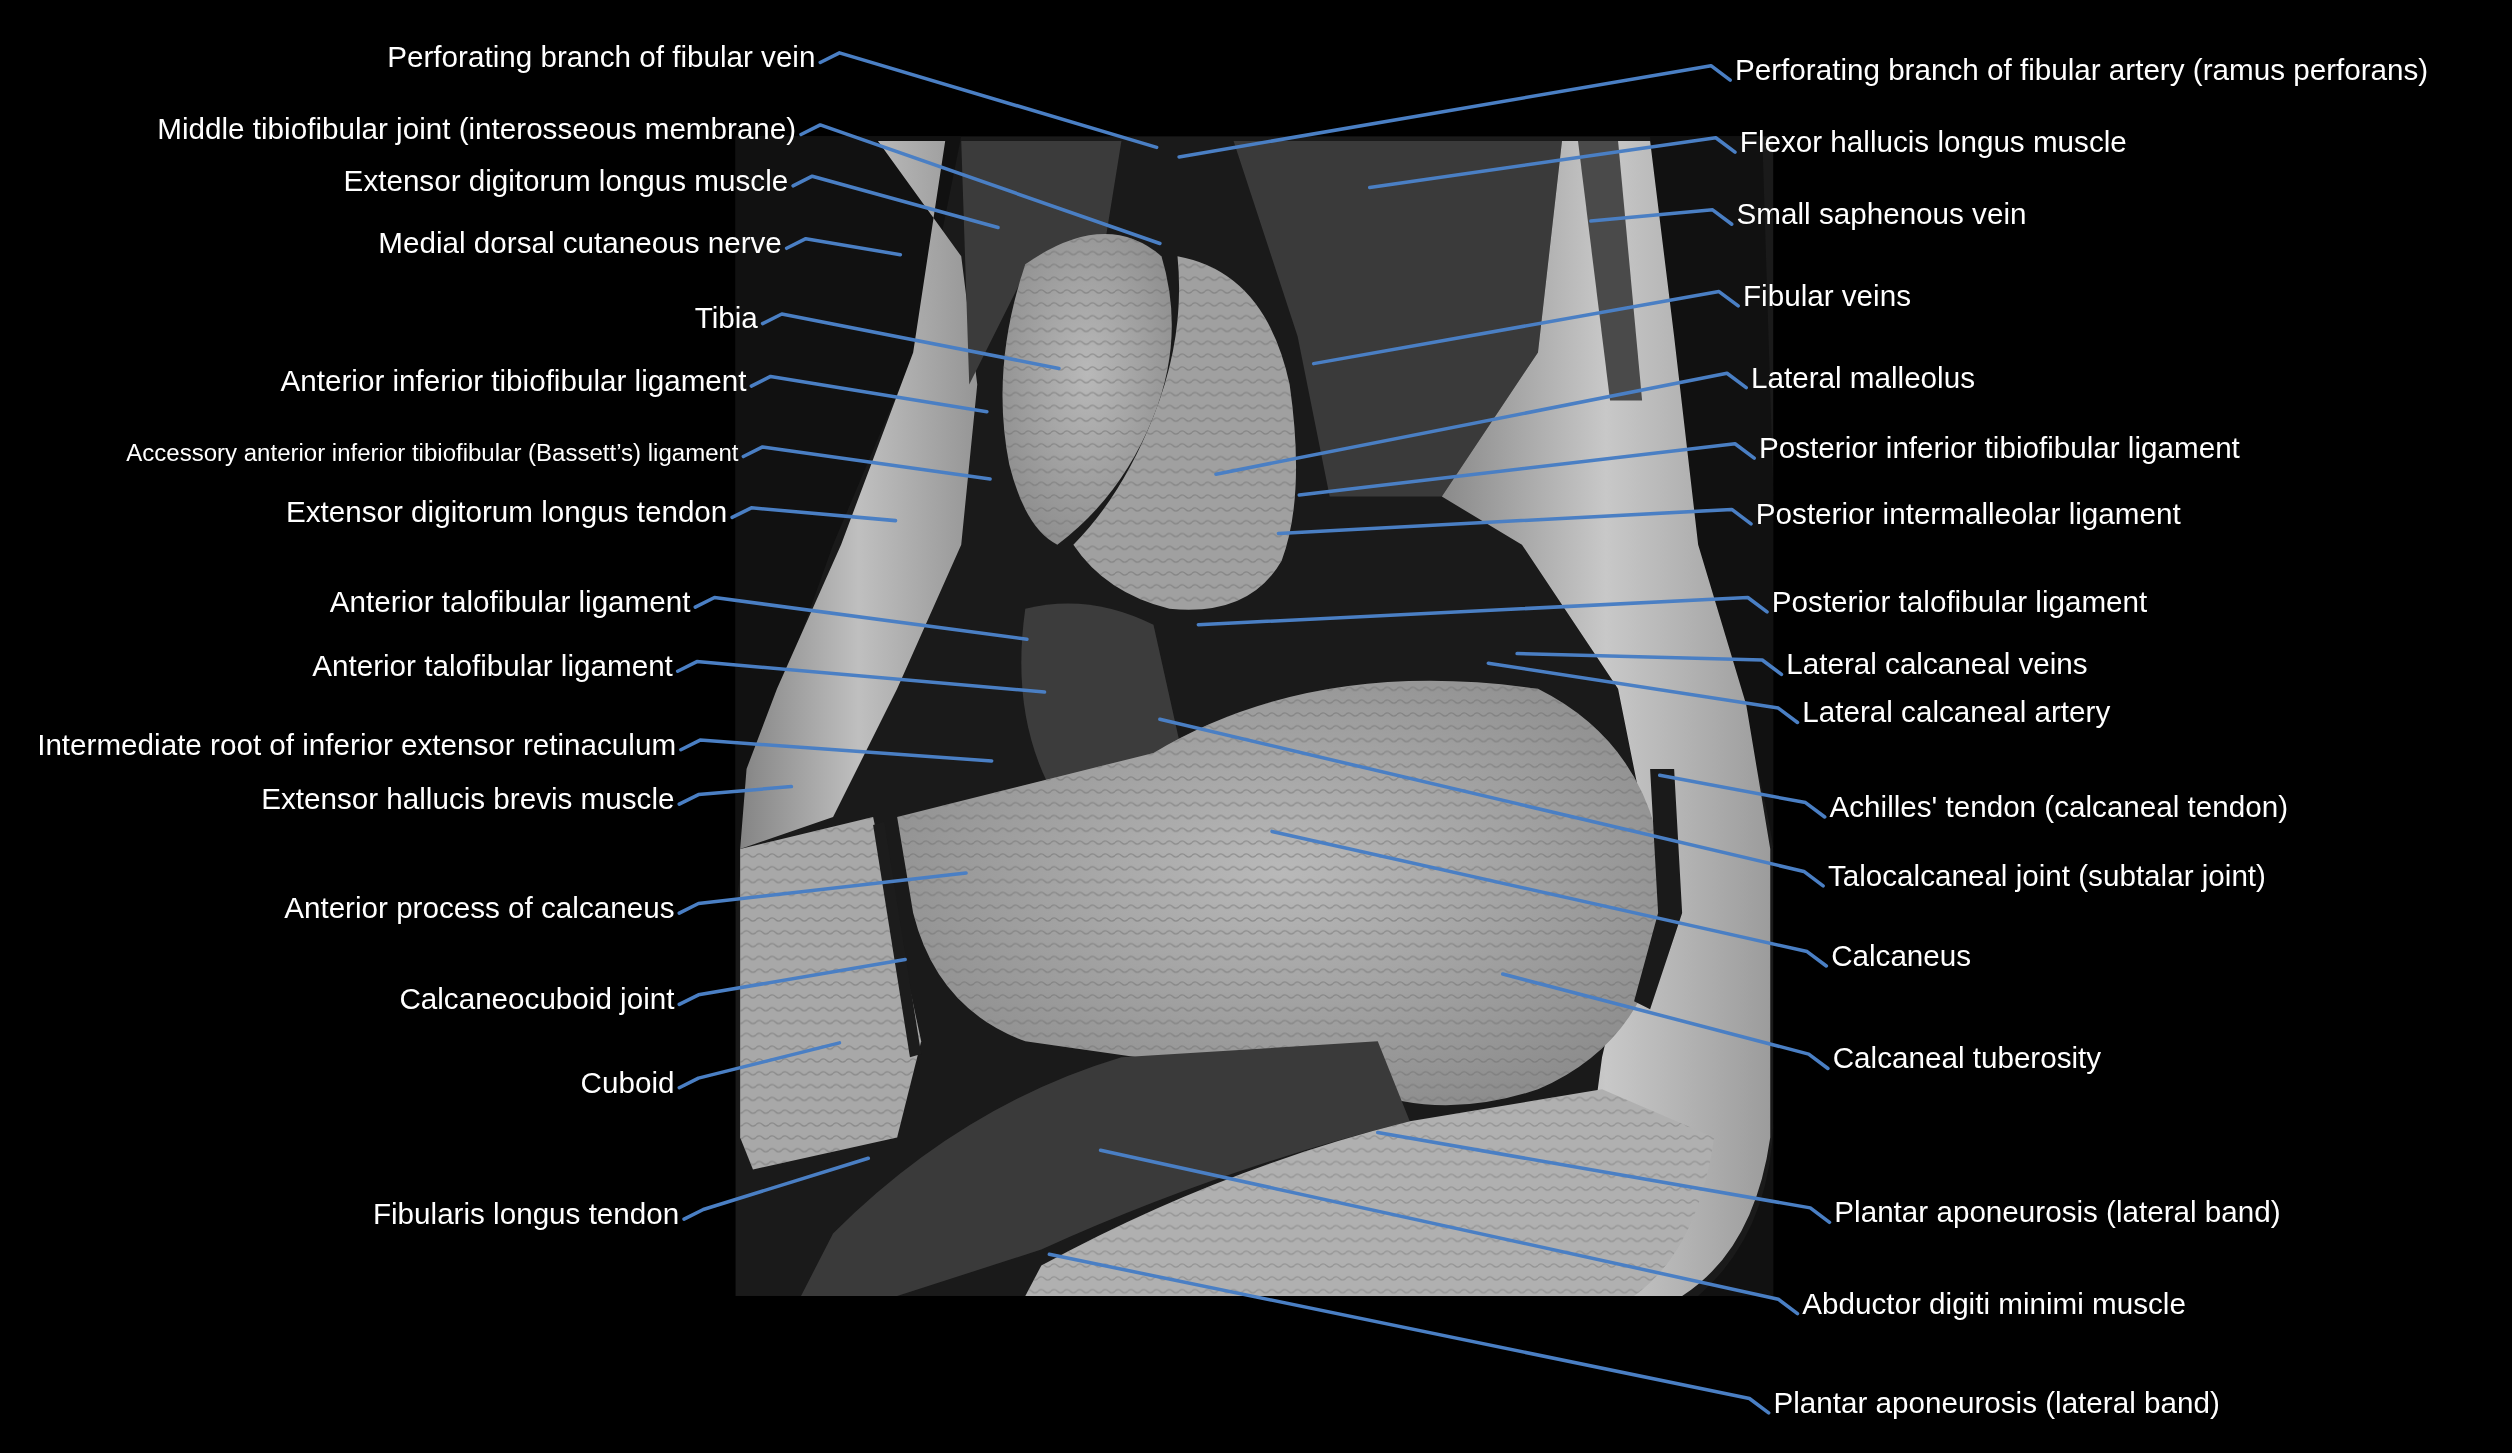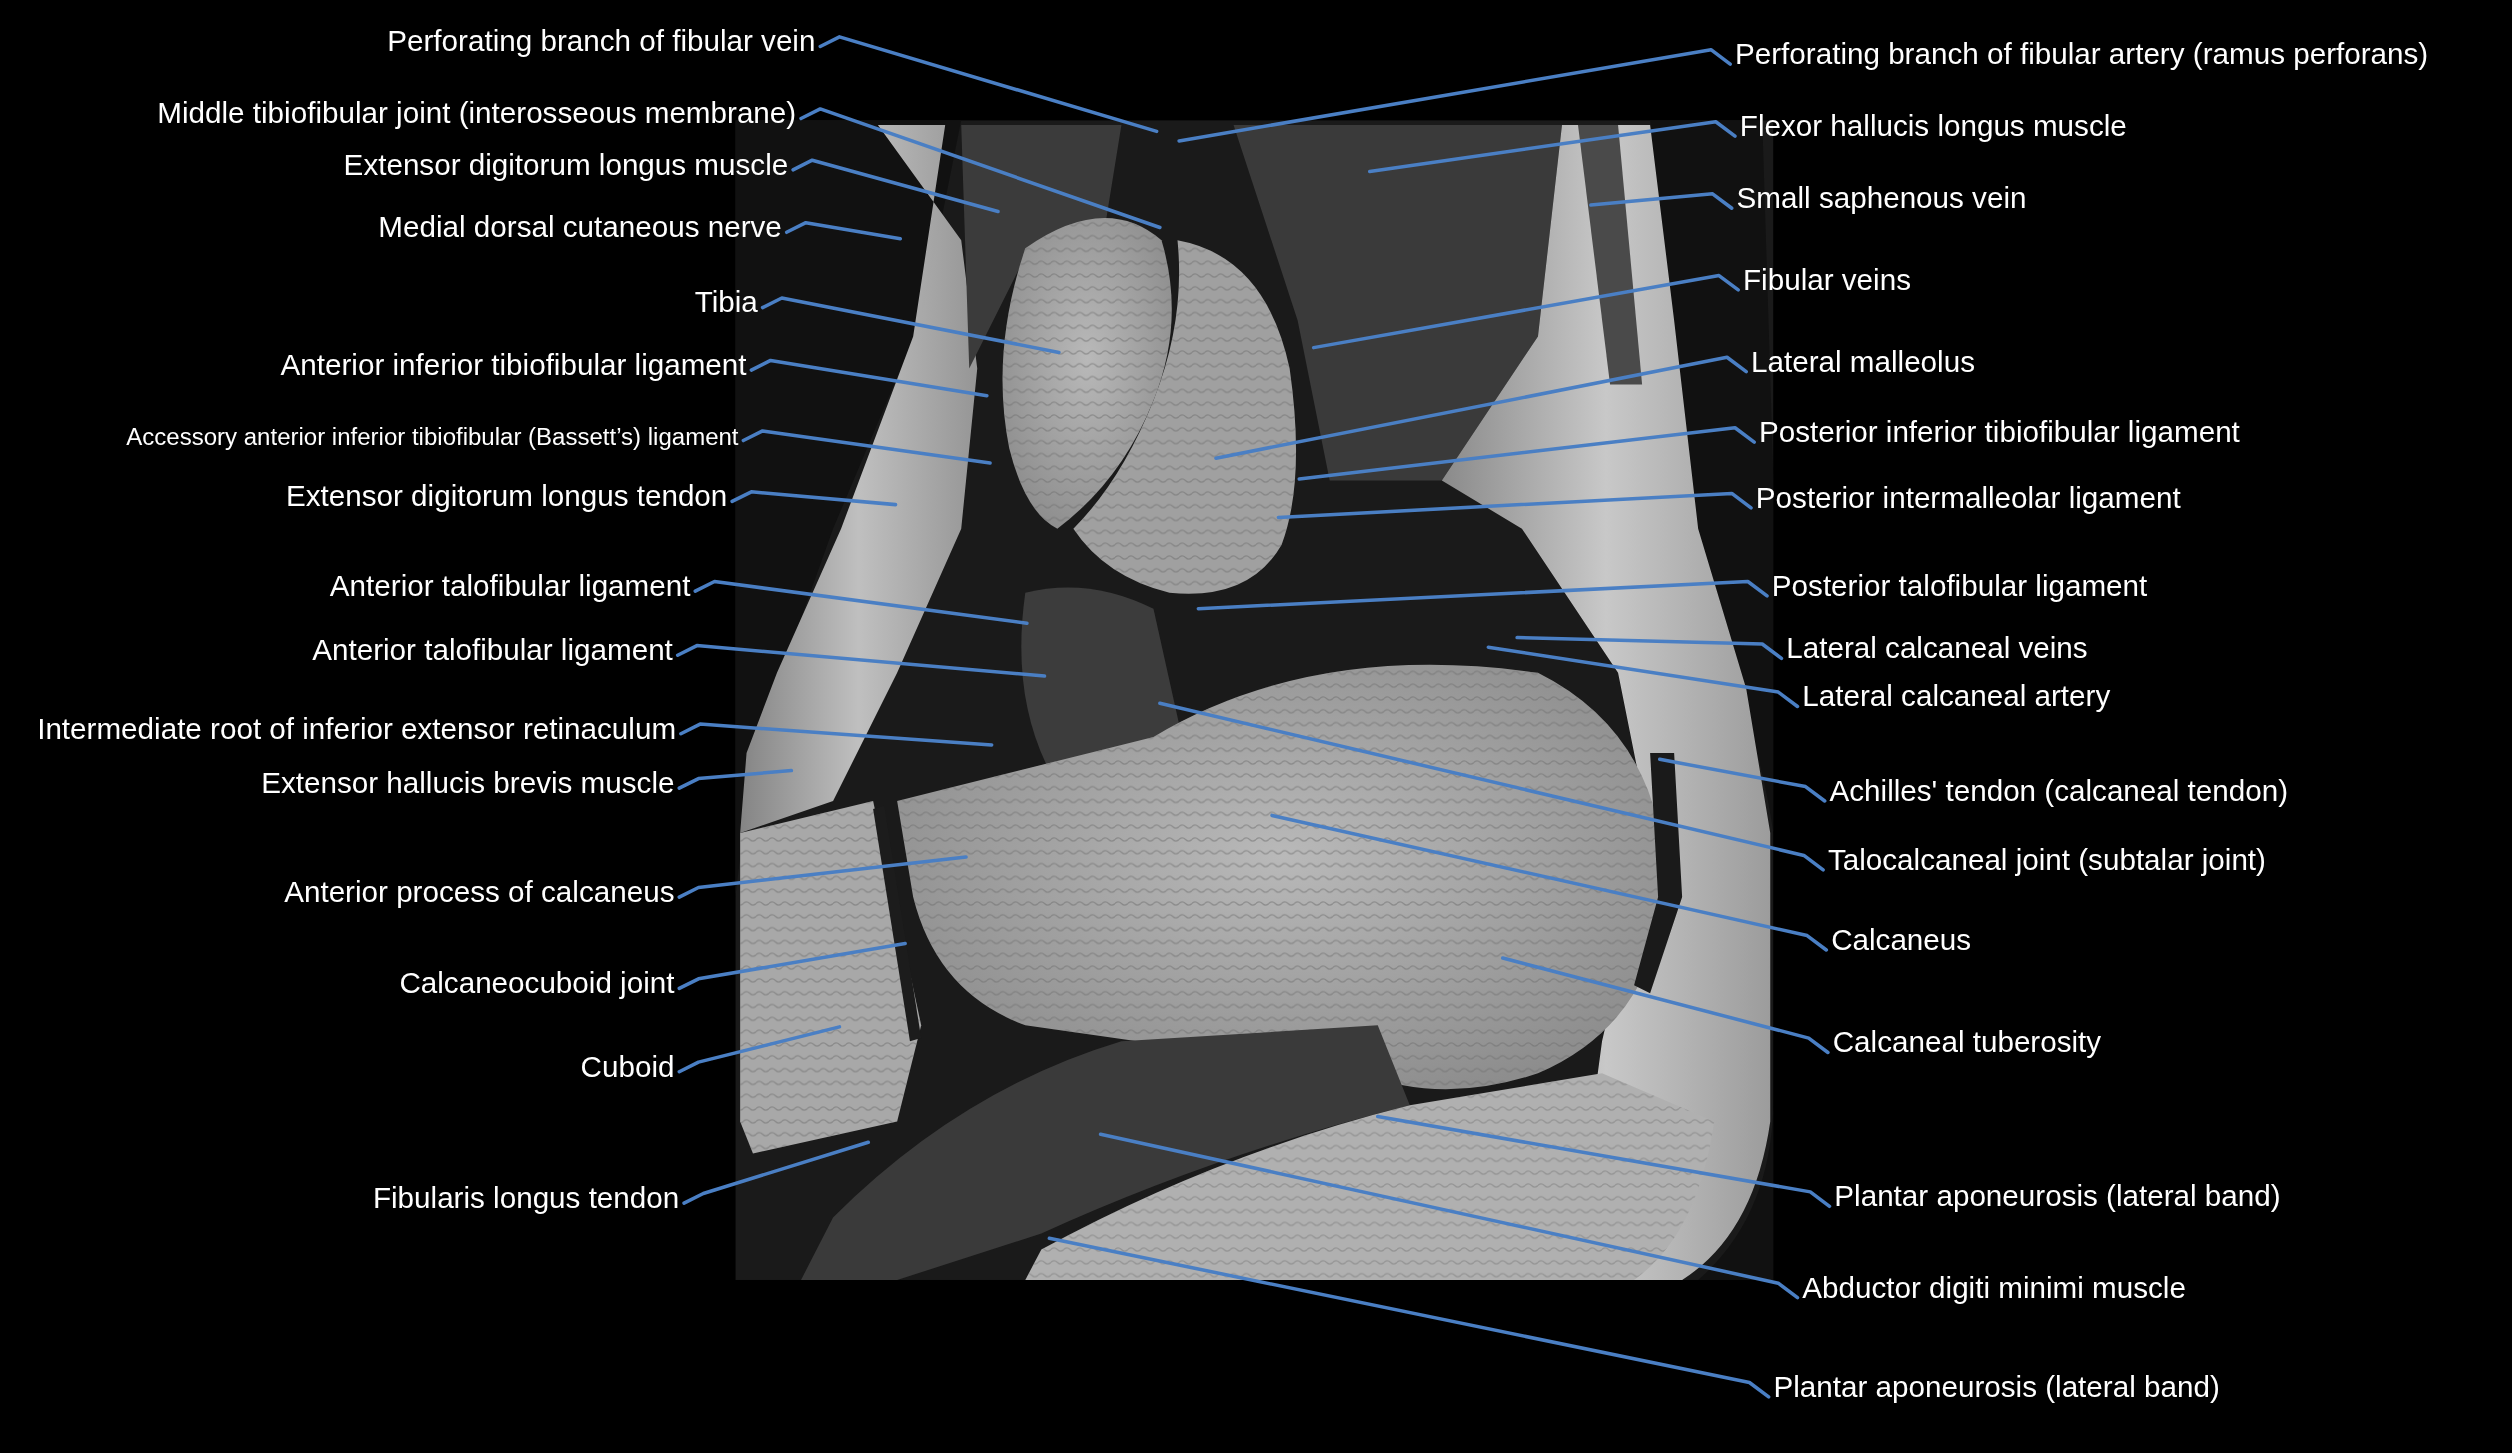--- a/index.html
+++ b/index.html
@@ -1,17 +1,17 @@
 <!DOCTYPE html>
 <html style="font-size:12.6px"><head>
 <meta charset="utf-8">
 <style>
   html, body { margin: 0; padding: 0; background: #000; }
   body { width: 2512px; height: 1453px; overflow: hidden; }
-  #stage { position: absolute; left: 0; top: 0; width: 2512px; height: 1269px; }
+  #stage { position: absolute; left: 0; top: 16px; width: 2512px; height: 1269px; }
   svg { display: block; width: 2512px; height: 1453px; }
   .lbl { font-family: "Liberation Sans", sans-serif; fill: #ffffff; font-size: 18.5px; }
   .lbl.small { font-size: 15px; }
   .leader { fill: none; stroke: #4a7fc4; stroke-width: 2.2; stroke-linecap: round; stroke-linejoin: round; }
 </style>
 </head>
 <body>
 
 <div id="stage">
   <svg id="fig" viewBox="0 0 1568 907" preserveAspectRatio="none" xmlns="http://www.w3.org/2000/svg">

